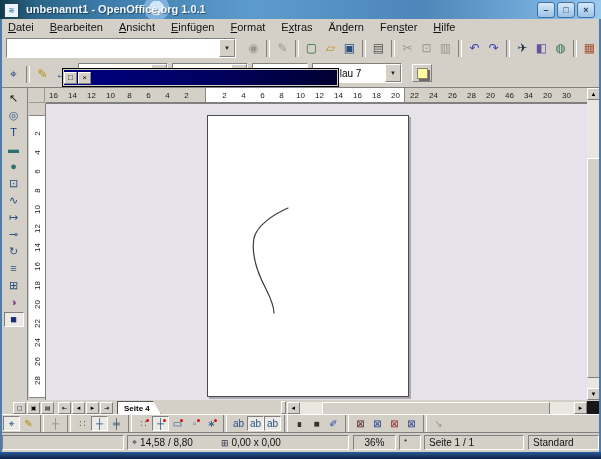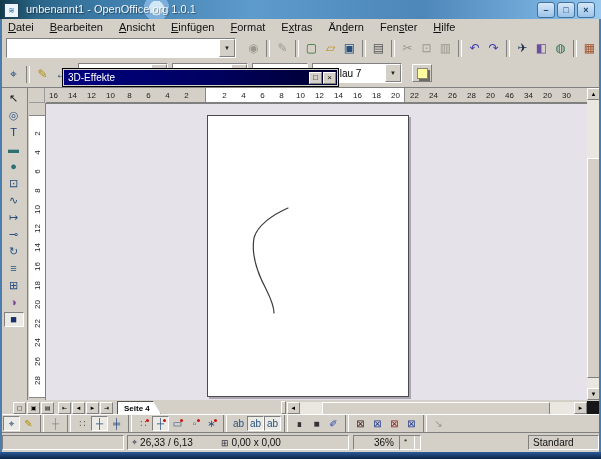--- a/index.html
+++ b/index.html
@@ -11,21 +11,21 @@
   .sunken{border:1px solid;border-color:#808080 #fff #fff #808080;}
   .btn{background:#d4d0c8;display:flex;align-items:center;justify-content:center;
        border:1px solid;border-color:#fff #808080 #808080 #fff;box-sizing:border-box;}
   
   .titlebar{position:absolute;left:0;top:0;width:601px;height:19px;overflow:hidden;
     background:linear-gradient(90deg,#123b4a 0%,#2a6587 6%,#3e7dab 18%,#5e9bcd 42%,#4d86b8 70%,#79b1e0 92%,#9ccaee 100%);}
   .titlebar .logo-circle{position:absolute;left:142px;top:-5px;width:29px;height:29px;border-radius:50%;
     background:radial-gradient(circle at 50% 45%,#d8ecfa 0 34%,#7fb2dd 35% 58%,rgba(255,255,255,0) 60%);opacity:.95;}
   .app-icon{position:absolute;left:4px;top:3px;width:13px;height:13px;background:#eef4fb;
     border:1px solid #23455f;font-size:8px;color:#2a6e9c;display:flex;align-items:center;justify-content:center;}
-  .title-text{position:absolute;left:26px;top:3px;font-size:11px;font-weight:normal;color:#f0f7ff;
+  .title-text{position:absolute;left:26px;top:3px;font-size:11px;font-weight:bold;color:#f0f7ff;
     text-shadow:1px 1px 1px rgba(0,0,0,.45);white-space:nowrap;}
   .win-controls{position:absolute;right:6px;top:2px;display:flex;gap:2px;}
   .win-btn{width:16px;height:14px;border-radius:3px;border:1px solid #41729f;
     background:linear-gradient(#d7e8f8,#9cc3e8);color:#163f66;font-size:9px;font-weight:bold;
     display:flex;align-items:center;justify-content:center;line-height:1;}
   
   .menubar{position:absolute;left:0;top:19px;width:601px;height:16px;background:#d4d0c8;
     display:flex;align-items:center;font-size:11px;color:#111;}
   .menu-item{padding:1px 8px;white-space:nowrap;}
   
@@ -197,21 +197,20 @@
     <span class="swatch" style="background: rgb(48, 168, 208);"></span>
     <span class="val">Blau 7</span>
     <span class="dd btn">▼</span>
   </div>
   <div class="btn shadow-btn">
     <span class="shadow-swatch"></span>
   </div>
 
   <div class="fdialog">
     <div class="dtitle">
-      <span class="dtext">3D-Effekte</span>
       <span style="display:flex">
         <span class="dbtn btn">□</span>
           <span class="dbtn btn">×</span>
       </span>
     </div>
   </div>
 
   <div class="toolbox">
     <span class="vicon" style="color: rgb(17, 17, 17);">↖</span>
       <span class="vicon" style="color: rgb(39, 80, 127);">◎</span>
@@ -350,30 +349,33 @@
       <span class="ticon" style="color: rgb(140, 34, 34);">⊠</span>
       <span class="ticon" style="color: rgb(34, 58, 140);">⊠</span>
       <span class="tsep"></span>
       <span class="ticon dis">↘</span>
   </div>
 
   <div class="statusbar">
     <div class="spanel sunken" style="left:2px;width:122px"></div>
     <div class="spanel sunken" style="left:127px;width:222px">
       <span class="sicon">⌖</span>
-      <span>26,33 / 6,13</span>
+      <span>14,58 / 8,80</span>
       <span style="width:28px"></span>
       <span class="sicon">⊞</span>
       <span>0,00 x 0,00</span>
     </div>
-    <div class="spanel sunken" style="left:353px;width:62px;justify-content:center">
+    <div class="spanel sunken" style="left:353px;width:43px;justify-content:center">
       <span>36%</span>
     </div>
     <div class="spanel sunken" style="left:399px;width:22px;font-size:8px;align-items:flex-start;padding-top:1px">
       <span>*</span>
+    </div>
+    <div class="spanel sunken" style="left:424px;width:100px">
+      <span>Seite 1 / 1</span>
     </div>
     <div class="spanel sunken" style="left:528px;width:71px">
       <span>Standard</span>
     </div>
   </div>
 
   <div class="edge" style="left:0"></div>
   <div class="edge" style="right:0"></div>
   <div class="bottom-strip"></div>
 

